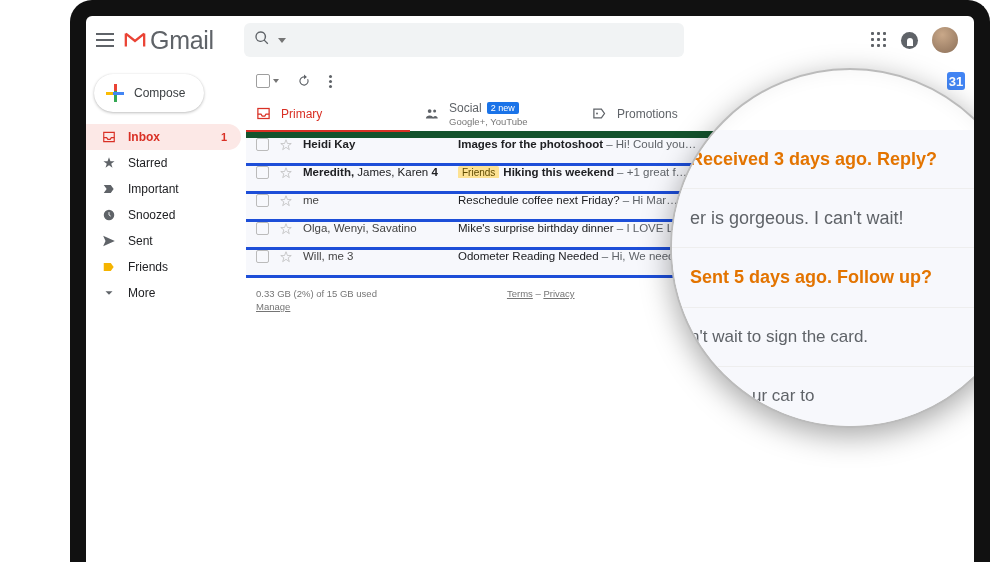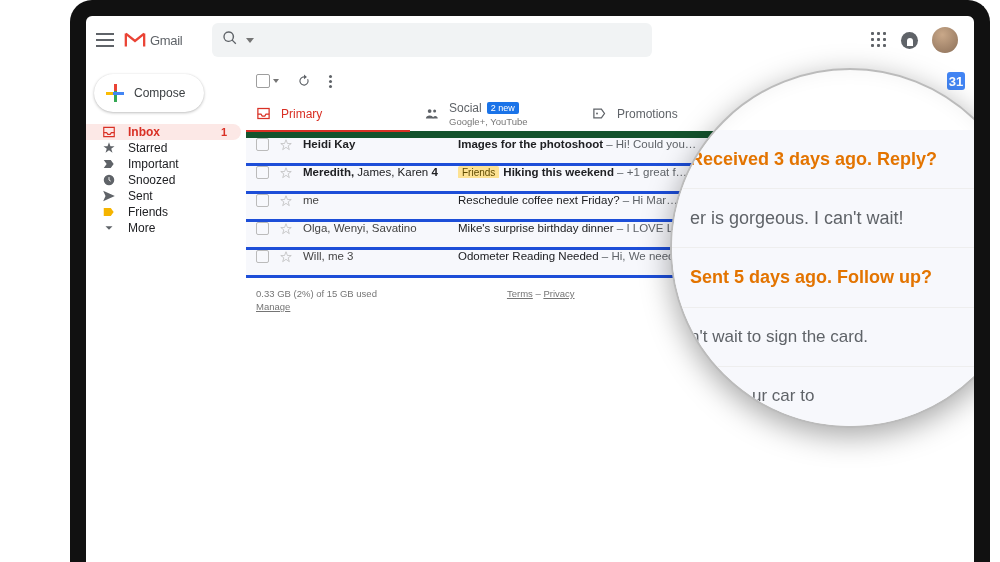--- a/index.html
+++ b/index.html
@@ -42,21 +42,21 @@
     display: flex; flex-direction: column;
     justify-content: space-between;
     cursor: pointer;
   }
   .hamburger div { height: 2px; background: #5f6368; }
   .brand { display: flex; align-items: center; gap: 4px; }
   .brand-mark {
     width: 22px; height: 18px; position: relative;
   }
   .brand-mark svg { width: 22px; height: 18px; }
-  .brand-text { font-size: 13px; color: #5f6368; letter-spacing: -0.3px; }
+  .brand-text { font-size: 25px; color: #5f6368; letter-spacing: -0.3px; }
   .search {
     flex: 0 0 auto;
     margin-left: 20px;
     width: 440px;
     height: 34px;
     background: #f1f3f4;
     border-radius: 6px;
     display: flex;
     align-items: center;
     padding: 0 10px;
@@ -140,21 +140,21 @@
     font-size: 12px;
     color: #3c4043;
   }
   .compose .plus { width: 18px; height: 18px; position: relative; }
   .compose .plus::before, .compose .plus::after {
     content: ''; position: absolute; background: #ea4335;
   }
   .compose .plus::before { left: 8px; top: 0; width: 2.5px; height: 18px; background: linear-gradient(180deg,#ea4335 40%,#34a853 40%);}
   .compose .plus::after  { left: 0; top: 8px; width: 18px; height: 2.5px; background: linear-gradient(90deg,#fbbc04 40%,#4285f4 40%);}
   .nav-item {
-    height: 16px;
+    height: 26px;
     display: flex; align-items: center;
     gap: 12px;
     padding-left: 16px;
     cursor: pointer;
     color: #202124;
     border-top-right-radius: 13px;
     border-bottom-right-radius: 13px;
     width: 155px;
   }
   .nav-item.active {

